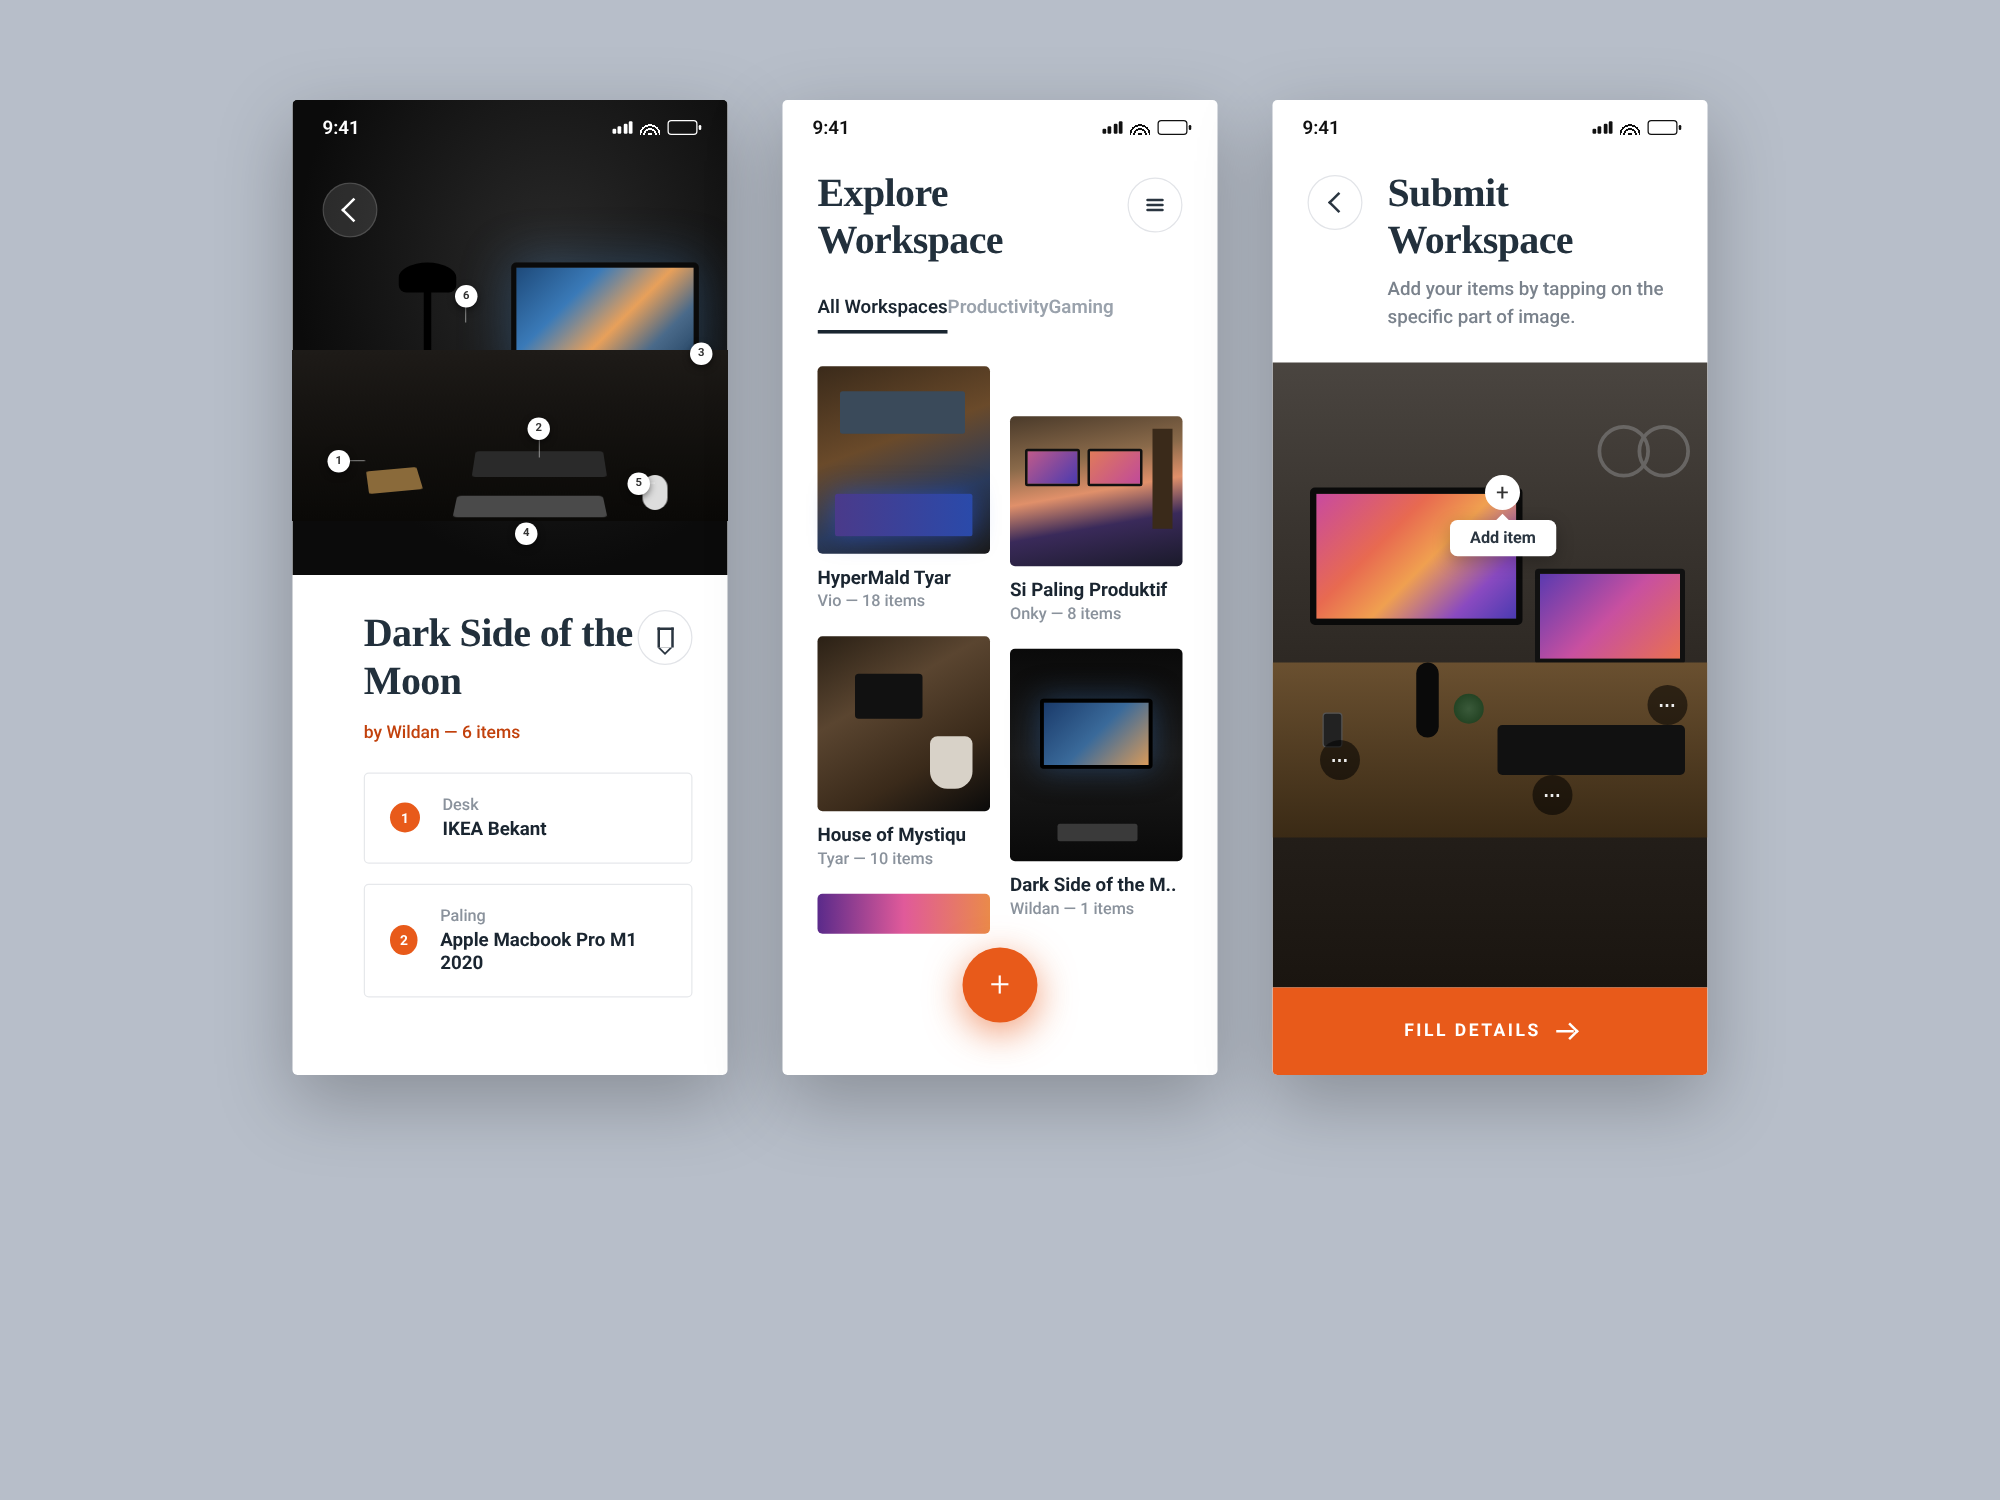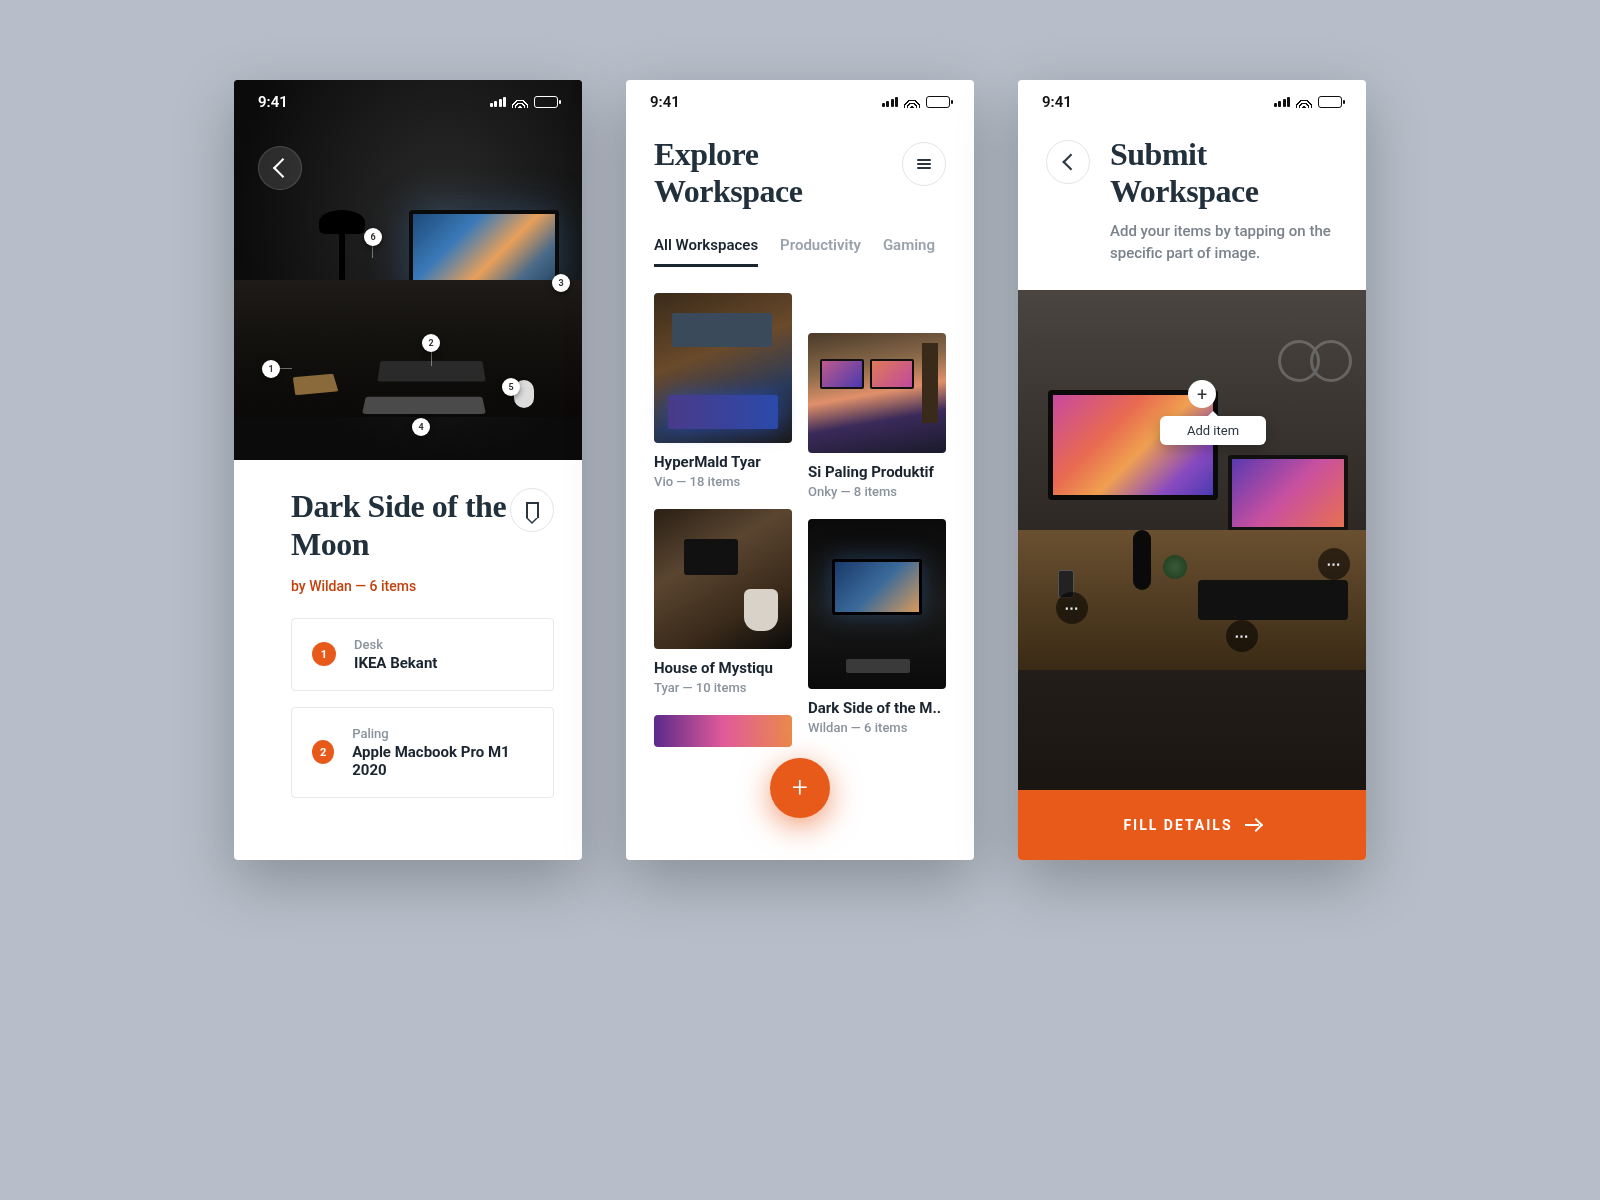--- a/index.html
+++ b/index.html
@@ -126,21 +126,21 @@
   
   .s2-body { padding: 56px 28px 0; height:100%; }
   .s2-head { display:flex; justify-content:space-between; align-items:flex-start;}
   .s2-title { font-family: Georgia, serif; font-size:32px; font-weight:700; color:#22303c; line-height:1.15; letter-spacing:-0.5px;}
   .menu-btn {
     width:44px; height:44px; border:1px solid #e2e4e8; border-radius:50%;
     display:flex; align-items:center; justify-content:center; margin-top:6px;
   }
   .hamburger { width:14px; height:10px; display:flex; flex-direction:column; justify-content:space-between;}
   .hamburger span { height:2px; background:#2a3540; border-radius:1px;}
-  .tabs { display:flex; gap:22px; margin-top:26px; font-size:15px; font-weight:600; overflow:hidden; white-space:nowrap;}
+  .tabs { display:flex; margin-top:26px; font-size:15px; font-weight:600; overflow:hidden; white-space:nowrap;}
   .tab { color:#9aa2ac; padding-bottom:10px;}
   .tab.active { color:#1a2530; border-bottom:3px solid #1a2530;}
   .grid { margin-top:26px; display:flex; gap:16px;}
   .col { flex:1; display:flex; flex-direction:column; gap:20px;}
   .card img, .thumb { width:100%; border-radius:4px; display:block;}
   .card-title { font-size:15px; font-weight:700; color:#1a2530; margin-top:10px;}
   .card-sub { font-size:13px; color:#8a929c; margin-top:3px; font-weight:500;}
   .thumb { background:#333; }
   .th1 { height:150px; background: linear-gradient(160deg,#3a2a1a 0%, #6a4a2a 40%, #2a3a5a 70%, #1a1a1a 100%);}
   .th2 { height:140px; background: linear-gradient(150deg,#2a2015 0%, #5a4530 35%, #3a2a1a 70%, #0a0a0a 100%);}
@@ -187,22 +187,22 @@
   .s3-bike::after { content:""; position:absolute; right:8px; bottom:8px; width:36px; height:36px; border:3px solid #888; border-radius:50%;}
   .s3-phone { position:absolute; left:40px; top:280px; width:16px; height:28px; background:#222; border-radius:3px; border:1px solid #555;}
 
   .pin {
     position:absolute; width:32px; height:32px; background:rgba(0,0,0,0.55);
     border-radius:50%; display:flex; align-items:center; justify-content:center;
   }
   .pin-dots { color:#eee; font-size:14px; letter-spacing:1px; font-weight:700;}
   .pin-plus { position:absolute; width:28px; height:28px; background:#fff; border-radius:50%; display:flex; align-items:center; justify-content:center; font-size:18px; color:#333; font-weight:400;}
   .tooltip {
-    position:absolute; background:#fff; padding:7px 27px; border-radius:6px;
-    font-size:13px; font-weight:400; color:#2a3540;
+    position:absolute; background:#fff; padding:7px 16px; border-radius:6px;
+    font-size:13px; font-weight:700; color:#2a3540;
     box-shadow:0 4px 14px rgba(0,0,0,0.25);
   }
   .tooltip::before {
     content:""; position:absolute; top:-5px; left:50%; transform:translateX(-50%);
     border-left:5px solid transparent; border-right:5px solid transparent; border-bottom:5px solid #fff;
   }
   .cta {
     position:absolute; bottom:0; left:0; right:0; height:70px;
     background:#e85a1a; display:flex; align-items:center; justify-content:center; gap:12px;
     color:#fff; font-size:14px; font-weight:700; letter-spacing:2px;
@@ -365,21 +365,21 @@
             </div>
             <div class="card-title">Si Paling Produktif</div>
             <div class="card-sub">Onky — 8 items</div>
           </div>
           <div class="card">
             <div class="thumb th4" style="position:relative;">
               <div class="mini" style="left:24px; top:40px; width:90px; height:56px; background:linear-gradient(135deg,#1a3a6a,#3a6a9a,#d89a5a); border:3px solid #000; border-radius:3px; box-shadow:0 0 24px rgba(50,100,160,0.5);"></div>
               <div class="mini" style="left:38px; bottom:16px; width:64px; height:14px; background:#3a3a3a; border-radius:2px;"></div>
             </div>
             <div class="card-title">Dark Side of the M..</div>
-            <div class="card-sub">Wildan — 6 items</div>
+            <div class="card-sub">Wildan — 1 items</div>
           </div>
         </div>
       </div>
     </div>
 
     <div class="fab">
       <span class="plus">+</span>
     </div>
   </div>
 

